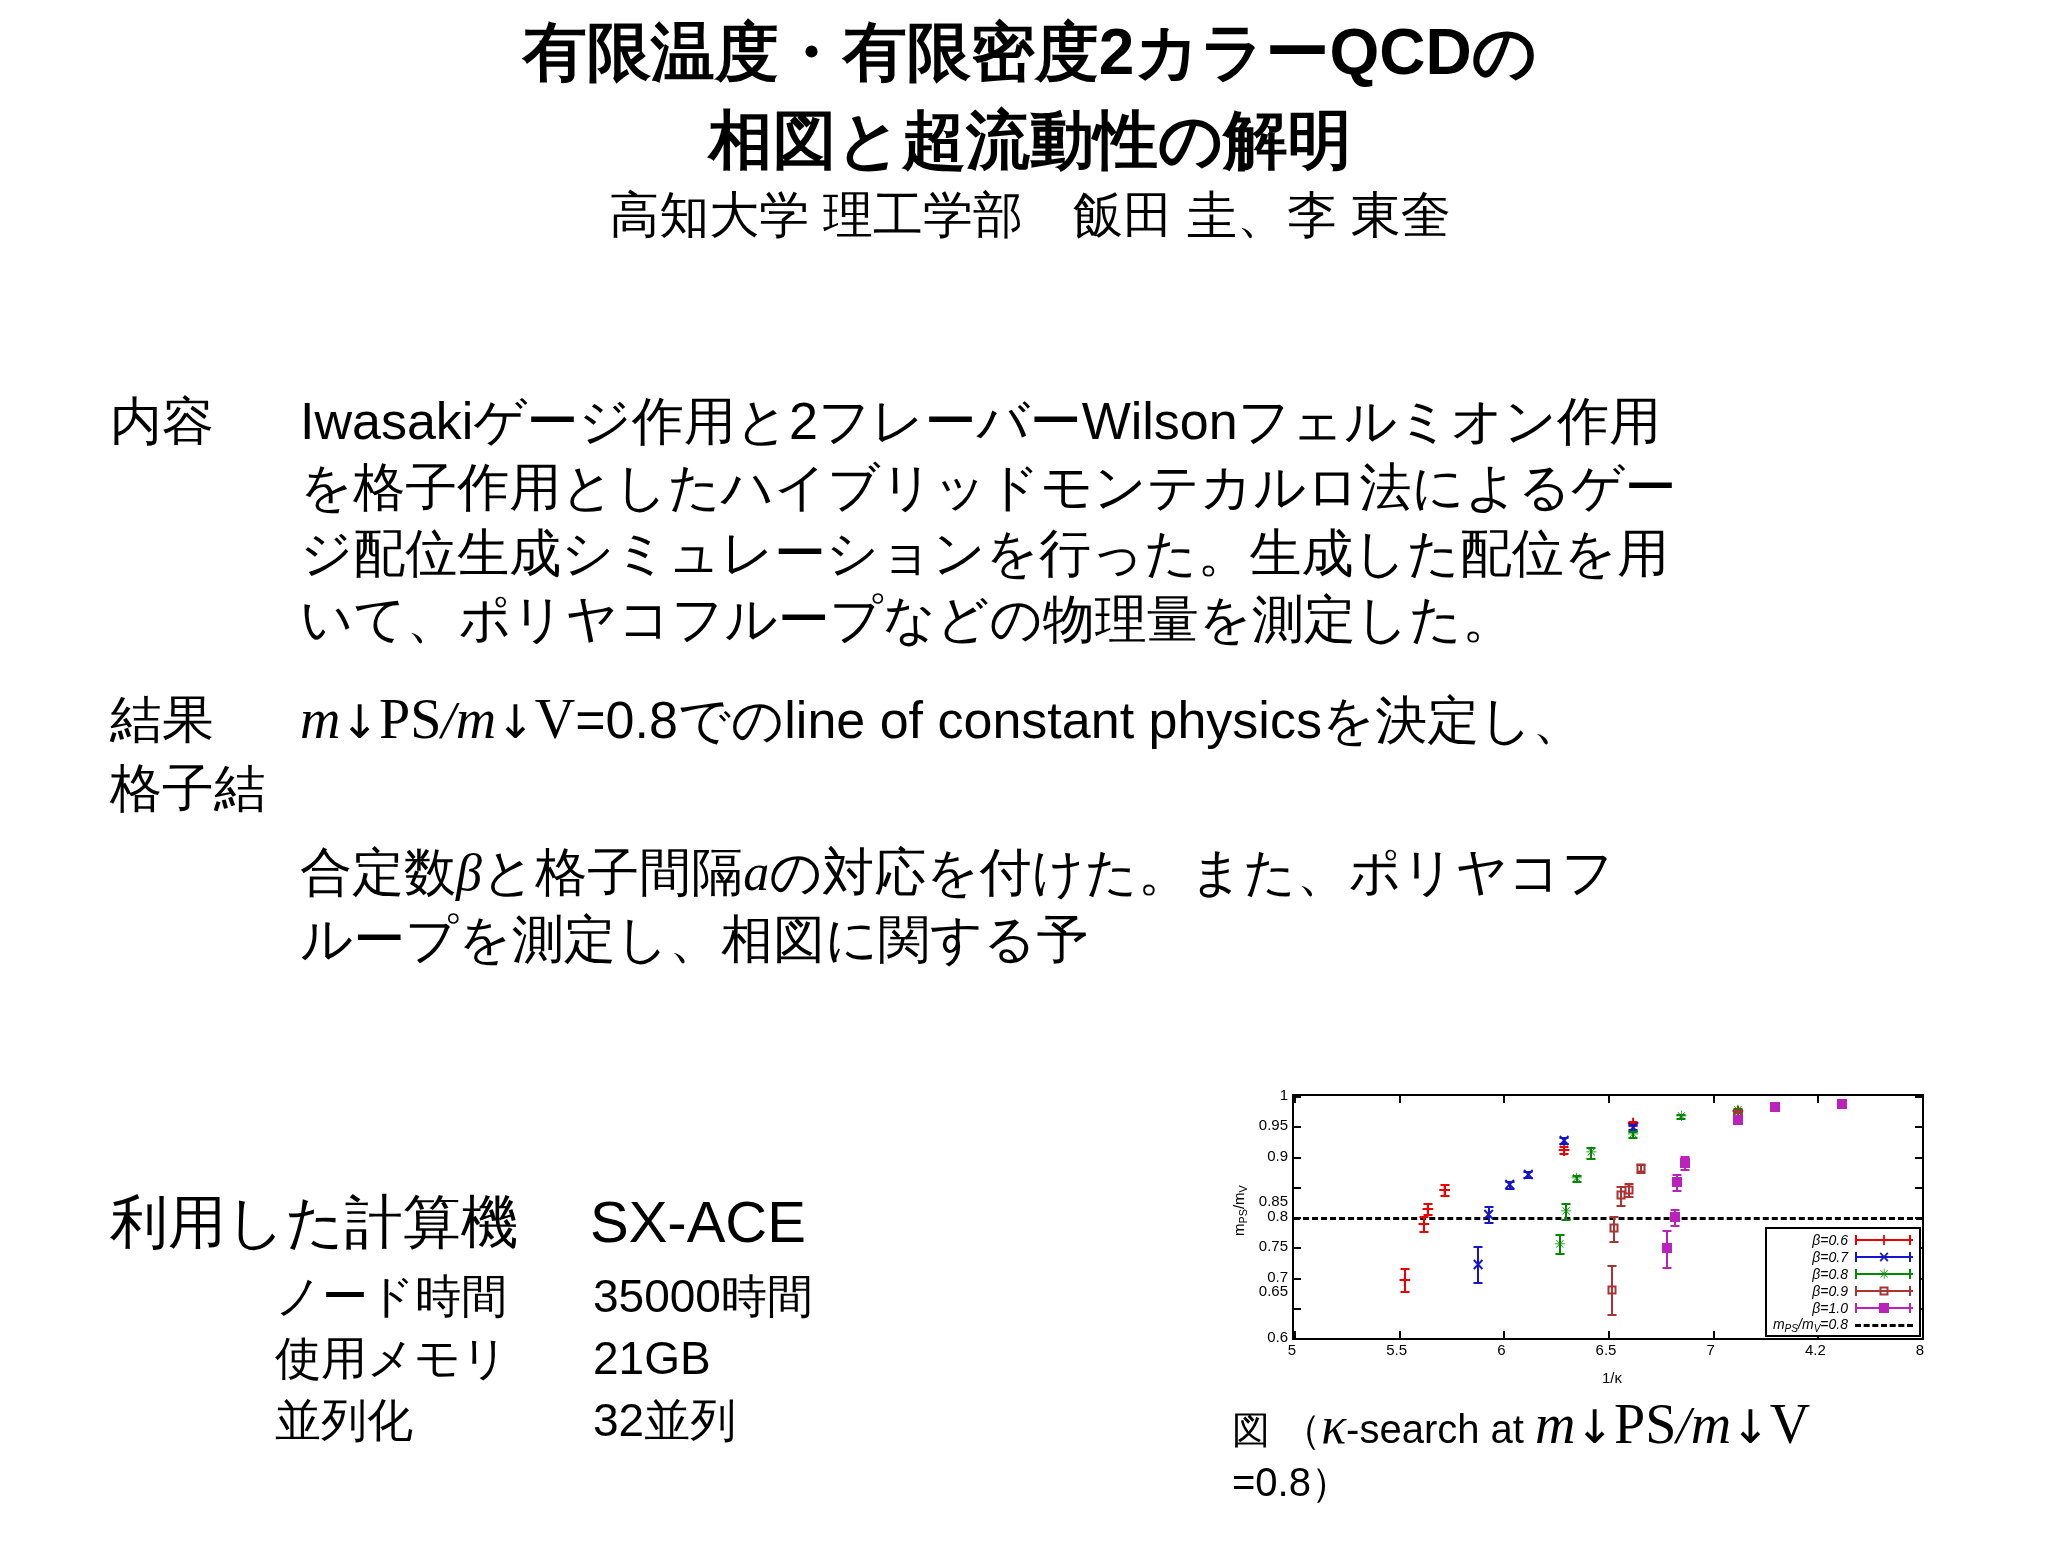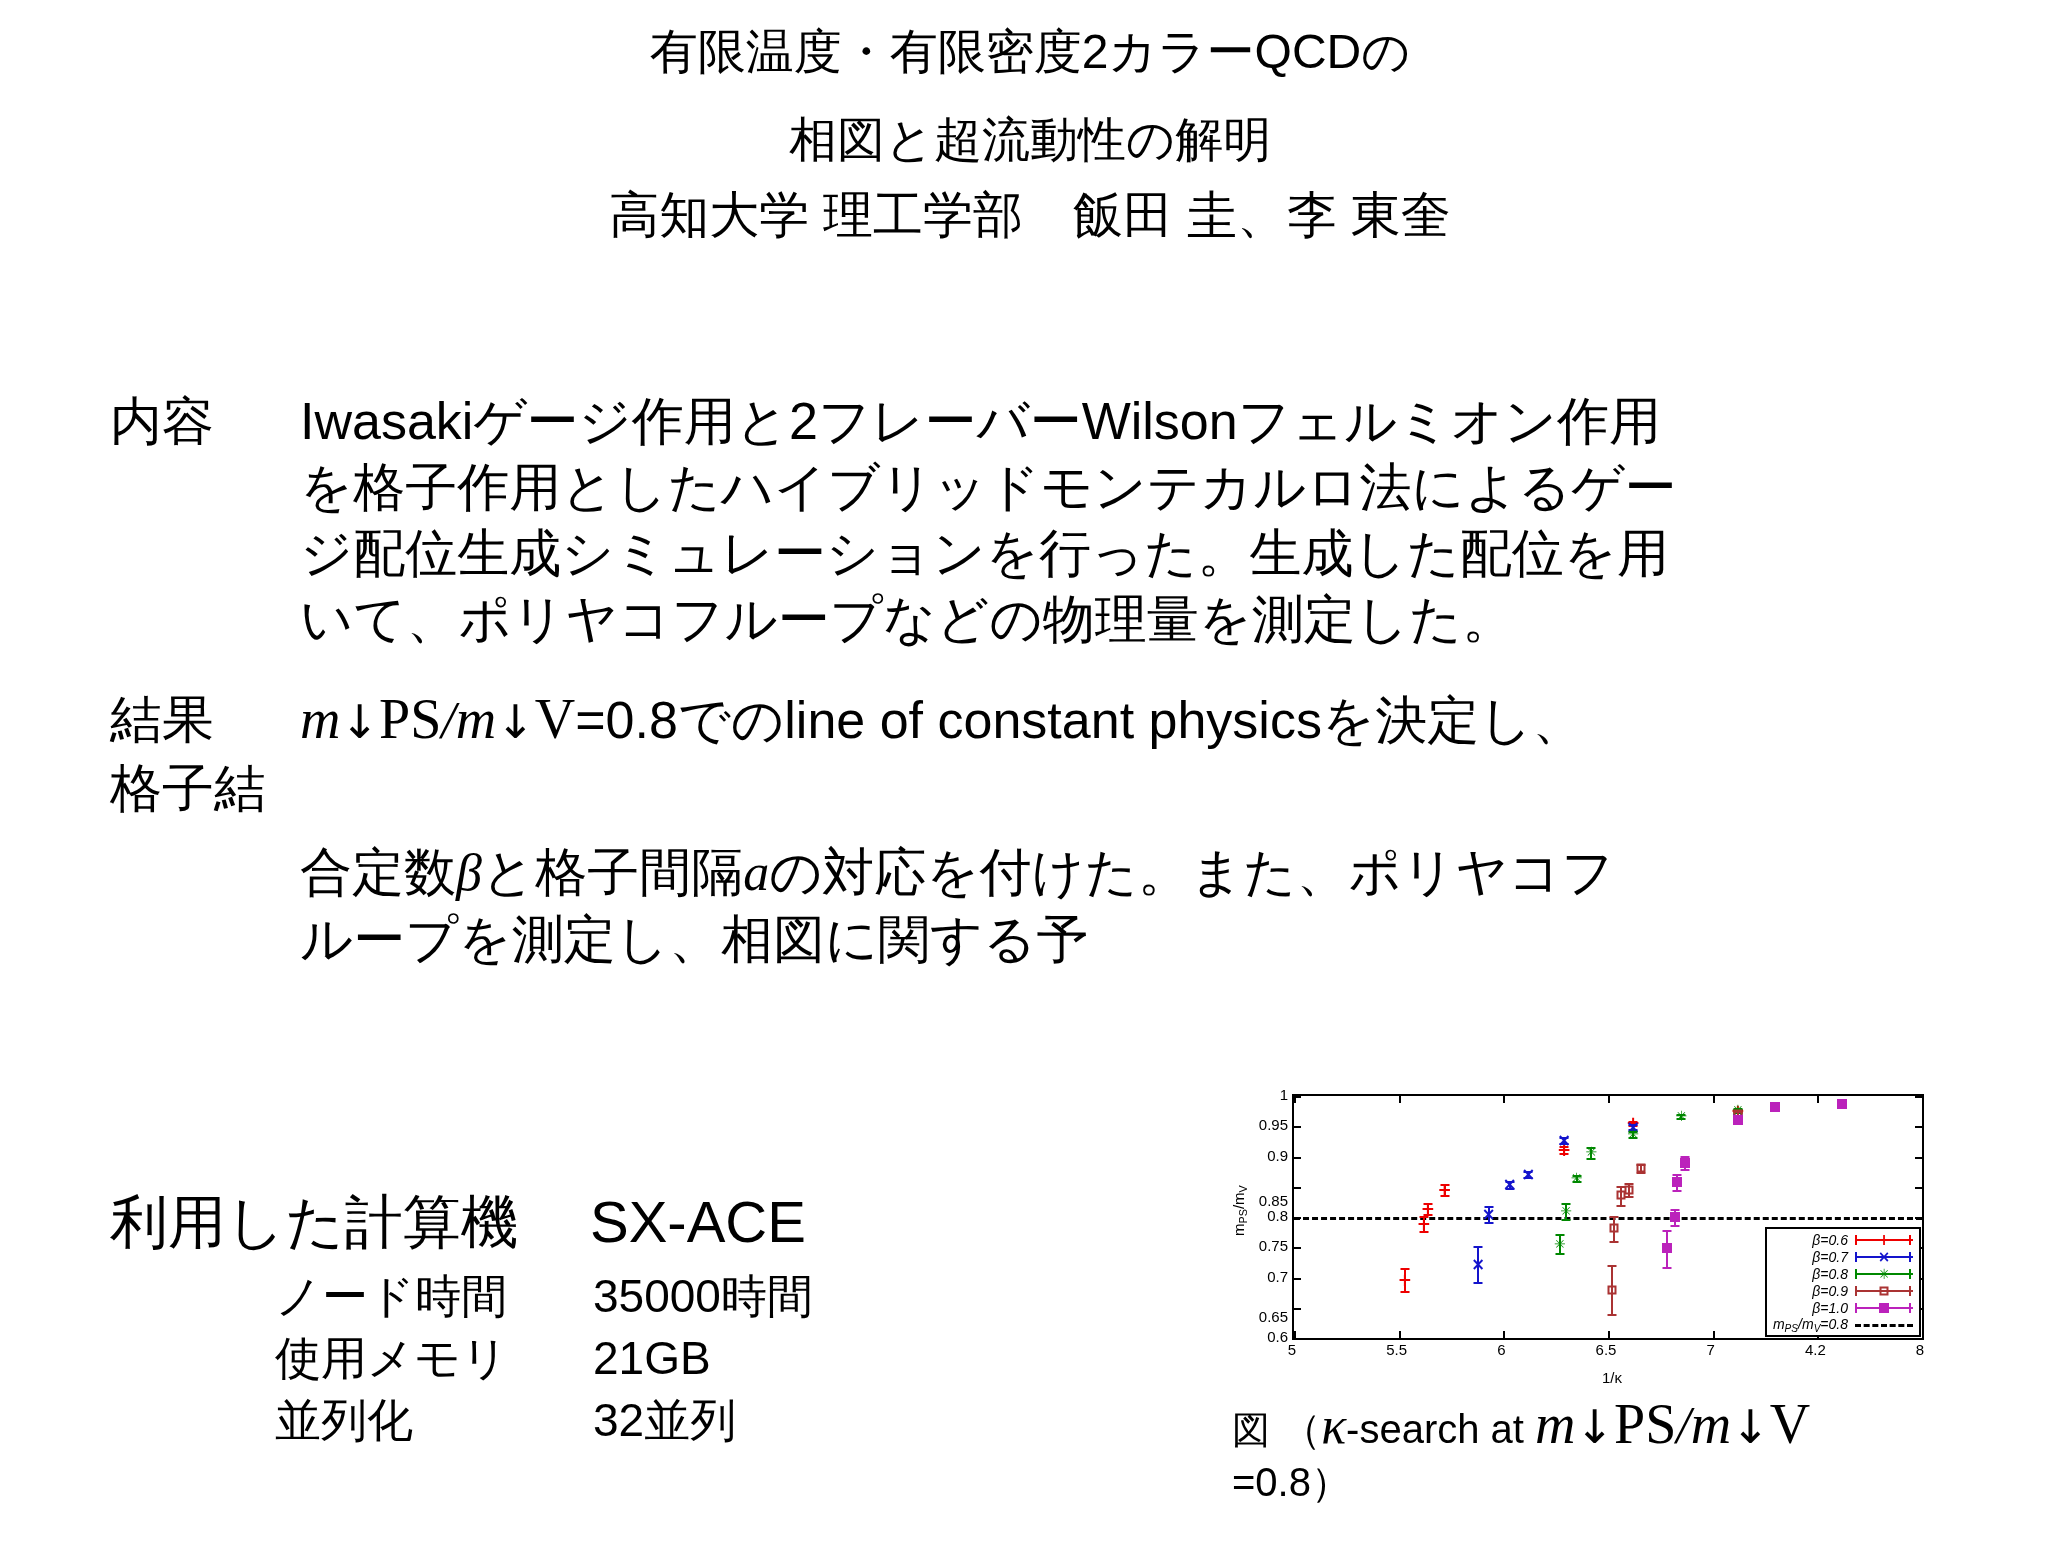--- a/index.html
+++ b/index.html
@@ -20,23 +20,23 @@
 
   
   .title-block {
     position: absolute;
     left: 0;
     top: 8px;
     width: 2060px;
     text-align: center;
   }
   .title-line {
-    font-size: 48px;
+    font-size: 64px;
     line-height: 88px;
-    font-weight: 400;
+    font-weight: 700;
     letter-spacing: 0px;
     white-space: nowrap;
   }
   .affil-line {
     font-size: 50px;
     line-height: 62px;
     font-weight: 400;
     white-space: nowrap;
   }
 
@@ -666,21 +666,21 @@
           </div>
           <div class="legend-row">
             <span class="legend-label">m<span class="sub">PS</span>/m<span class="sub">V</span>=0.8</span>
             <span class="legend-sample">
               <span class="legend-line dash"></span>
             </span>
           </div>
         </div>
       </div>
   <div class="ytick-label" style="top: 248px;">0.6</div>
-      <div class="ytick-label" style="top: 228px;">0.65</div>
+      <div class="ytick-label" style="top: 202px;">0.65</div>
       <div class="ytick-label" style="top: 187.5px;">0.7</div>
       <div class="ytick-label" style="top: 157.25px;">0.75</div>
       <div class="ytick-label" style="top: 127px;">0.8</div>
       <div class="ytick-label" style="top: 112px;">0.85</div>
       <div class="ytick-label" style="top: 66.5px;">0.9</div>
       <div class="ytick-label" style="top: 36.25px;">0.95</div>
       <div class="ytick-label" style="top: 6px;">1</div>
       <div class="xtick-label" style="left: 60px; top: 254px;">5</div>
       <div class="xtick-label" style="left: 164.667px; top: 254px;">5.5</div>
       <div class="xtick-label" style="left: 269.333px; top: 254px;">6</div>

